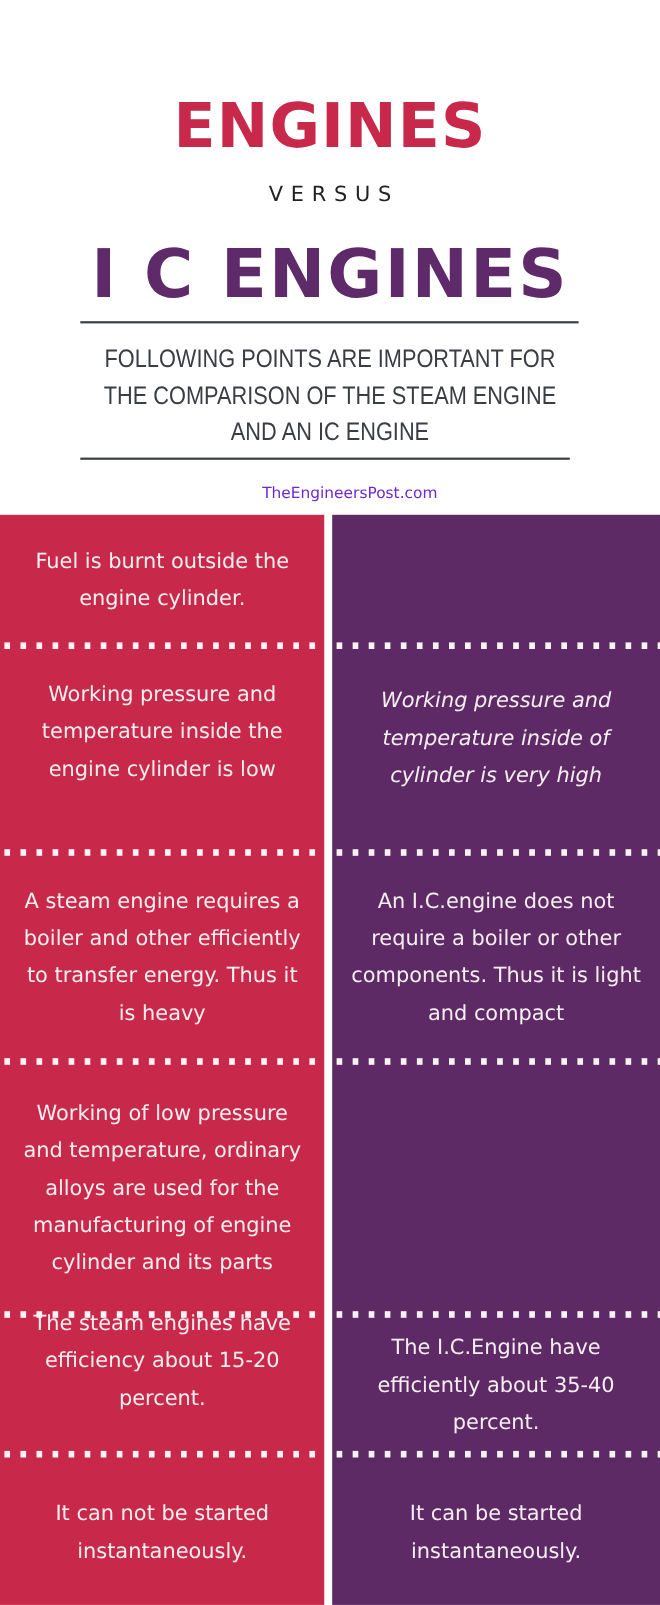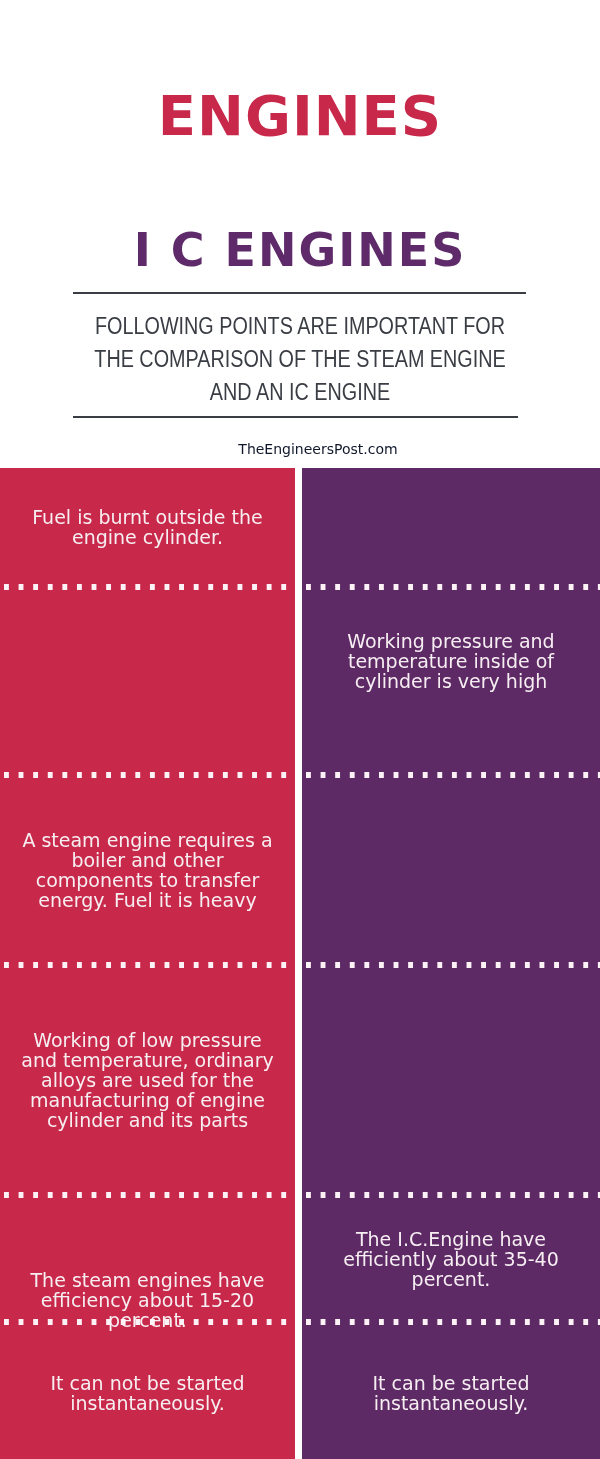--- a/index.html
+++ b/index.html
@@ -15,88 +15,91 @@
     .title-steam.l1 { top: 24px; }
     .title-steam.l2 { top: 85px; }
     .versus {
       position: absolute; top: 166px; left: 0; width: 600px; text-align: center;
       font-family: "DejaVu Sans", sans-serif; font-size: 19px; letter-spacing: 7px;
       color: #222222; padding-left: 7px;
     }
     .title-ic {
       position: absolute; top: 220px; left: 0; width: 600px; text-align: center;
       color: #5e2a6a; font-family: "DejaVu Sans", sans-serif; font-weight: bold;
-      font-size: 46px; line-height: 60px; letter-spacing: 2px;
+      font-size: 61px; line-height: 60px; letter-spacing: 2px;
     }
     .rule { position: absolute; height: 2px; background: #3a3d44; }
     .rule.top { top: 292px; left: 73px; width: 453px; }
     .rule.bottom { top: 416px; left: 73px; width: 445px; }
     .subtitle {
       position: absolute; top: 310px; left: 60px; width: 480px; text-align: center;
       font-family: "Liberation Sans Narrow", "Liberation Sans", sans-serif;
       font-size: 23px; line-height: 33px; color: #3a3d44;
       transform: scaleX(0.86); transform-origin: center top;
       text-transform: uppercase;
     }
     .site {
       position: absolute; top: 441px; left: 0; width: 600px; text-align: center;
-      font-family: "DejaVu Sans", sans-serif; font-size: 14px; color: #0f172a; padding-left: 36px;
+      font-family: "DejaVu Sans", sans-serif; font-size: 14px; color: #6d28d9; padding-left: 36px;
     }
 
     .columns { position: absolute; top: 468px; left: 0; width: 600px; height: 991px; }
     .col { position: absolute; top: 0; height: 991px; }
     .col.left { left: 0; width: 295px; background: #c8294a; }
     .col.right { left: 302px; width: 298px; background: #5d2a66; }
     .gap { position: absolute; left: 295px; top: 0; width: 7px; height: 991px; background: #ffffff; }
 
     .cell {
       position: absolute; left: 0; width: 100%;
       display: flex; align-items: center; justify-content: center;
       text-align: center; color: #f7eef2;
-      font-family: "DejaVu Sans", sans-serif; font-size: 19px; line-height: 20px;
+      font-family: "DejaVu Sans", sans-serif; font-size: 19px; line-height: 34px;
       padding: 16px 16px;
     }
     .divider {
       position: absolute; left: 0; width: 100%; height: 6px;
       background-image: linear-gradient(to right, #fdf3f7 0, #fdf3f7 5px, transparent 5px, transparent 14.6px);
       background-size: 14.6px 6px; background-repeat: repeat-x; background-position: 4px 0;
     }
   </style>
 </head>
 <body>
 
 <div class="header">
   <div class="title-steam l2">ENGINES</div>
+  <div class="versus">VERSUS</div>
   <div class="title-ic">I C ENGINES</div>
   <div class="rule top"></div>
   <div class="subtitle">FOLLOWING POINTS ARE IMPORTANT FOR THE COMPARISON OF THE STEAM ENGINE AND AN IC ENGINE</div>
   <div class="rule bottom"></div>
   <div class="site">TheEngineersPost.com</div>
 </div>
 
 <div class="columns">
 
   <div class="col left">
     <div class="cell" style="top:0;height:117px;">Fuel is burnt outside the engine cylinder.</div>
     <div class="divider" style="top:116px;"></div>
+    <div class="cell" style="top:122px;height:182px;padding-bottom:48px;">Working pressure and temperature inside the engine cylinder is low</div>
     <div class="divider" style="top:304px;"></div>
-    <div class="cell" style="top:310px;height:184px;">A steam engine requires a boiler and other components to transfer energy. Fuel it is heavy</div>
+    <div class="cell" style="top:310px;height:184px;">A steam engine requires a boiler and other efficiently to transfer energy. Thus it is heavy</div>
     <div class="divider" style="top:494px;"></div>
     <div class="cell" style="top:500px;height:224px;">Working of low pressure and temperature, ordinary alloys are used for the manufacturing of engine cylinder and its parts</div>
     <div class="divider" style="top:724px;"></div>
-    <div class="cell" style="top:771px;height:121px;">The steam engines have efficiency about 15-20 percent.</div>
+    <div class="cell" style="top:708px;height:121px;">The steam engines have efficiency about 15-20 percent.</div>
     <div class="divider" style="top:851px;"></div>
     <div class="cell" style="top:857px;height:134px;padding-bottom:14px;">It can not be started instantaneously.</div>
   </div>
 
   <div class="gap"></div>
 
   <div class="col right">
     <div class="divider" style="top:116px;"></div>
-    <div class="cell" style="top:118px;height:182px;padding-bottom:48px;">Working pressure and temperature inside of cylinder is very high</div>
+    <div class="cell" style="top:128px;height:182px;padding-bottom:48px;font-style:italic;">Working pressure and temperature inside of cylinder is very high</div>
     <div class="divider" style="top:304px;"></div>
+    <div class="cell" style="top:310px;height:184px;">An I.C.engine does not require a boiler or other components. Thus it is light and compact</div>
     <div class="divider" style="top:494px;"></div>
     <div class="divider" style="top:724px;"></div>
     <div class="cell" style="top:730px;height:121px;">The I.C.Engine have efficiently about 35-40 percent.</div>
     <div class="divider" style="top:851px;"></div>
     <div class="cell" style="top:857px;height:134px;padding-bottom:14px;">It can be started instantaneously.</div>
   </div>
 </div>
 
 </body></html>

